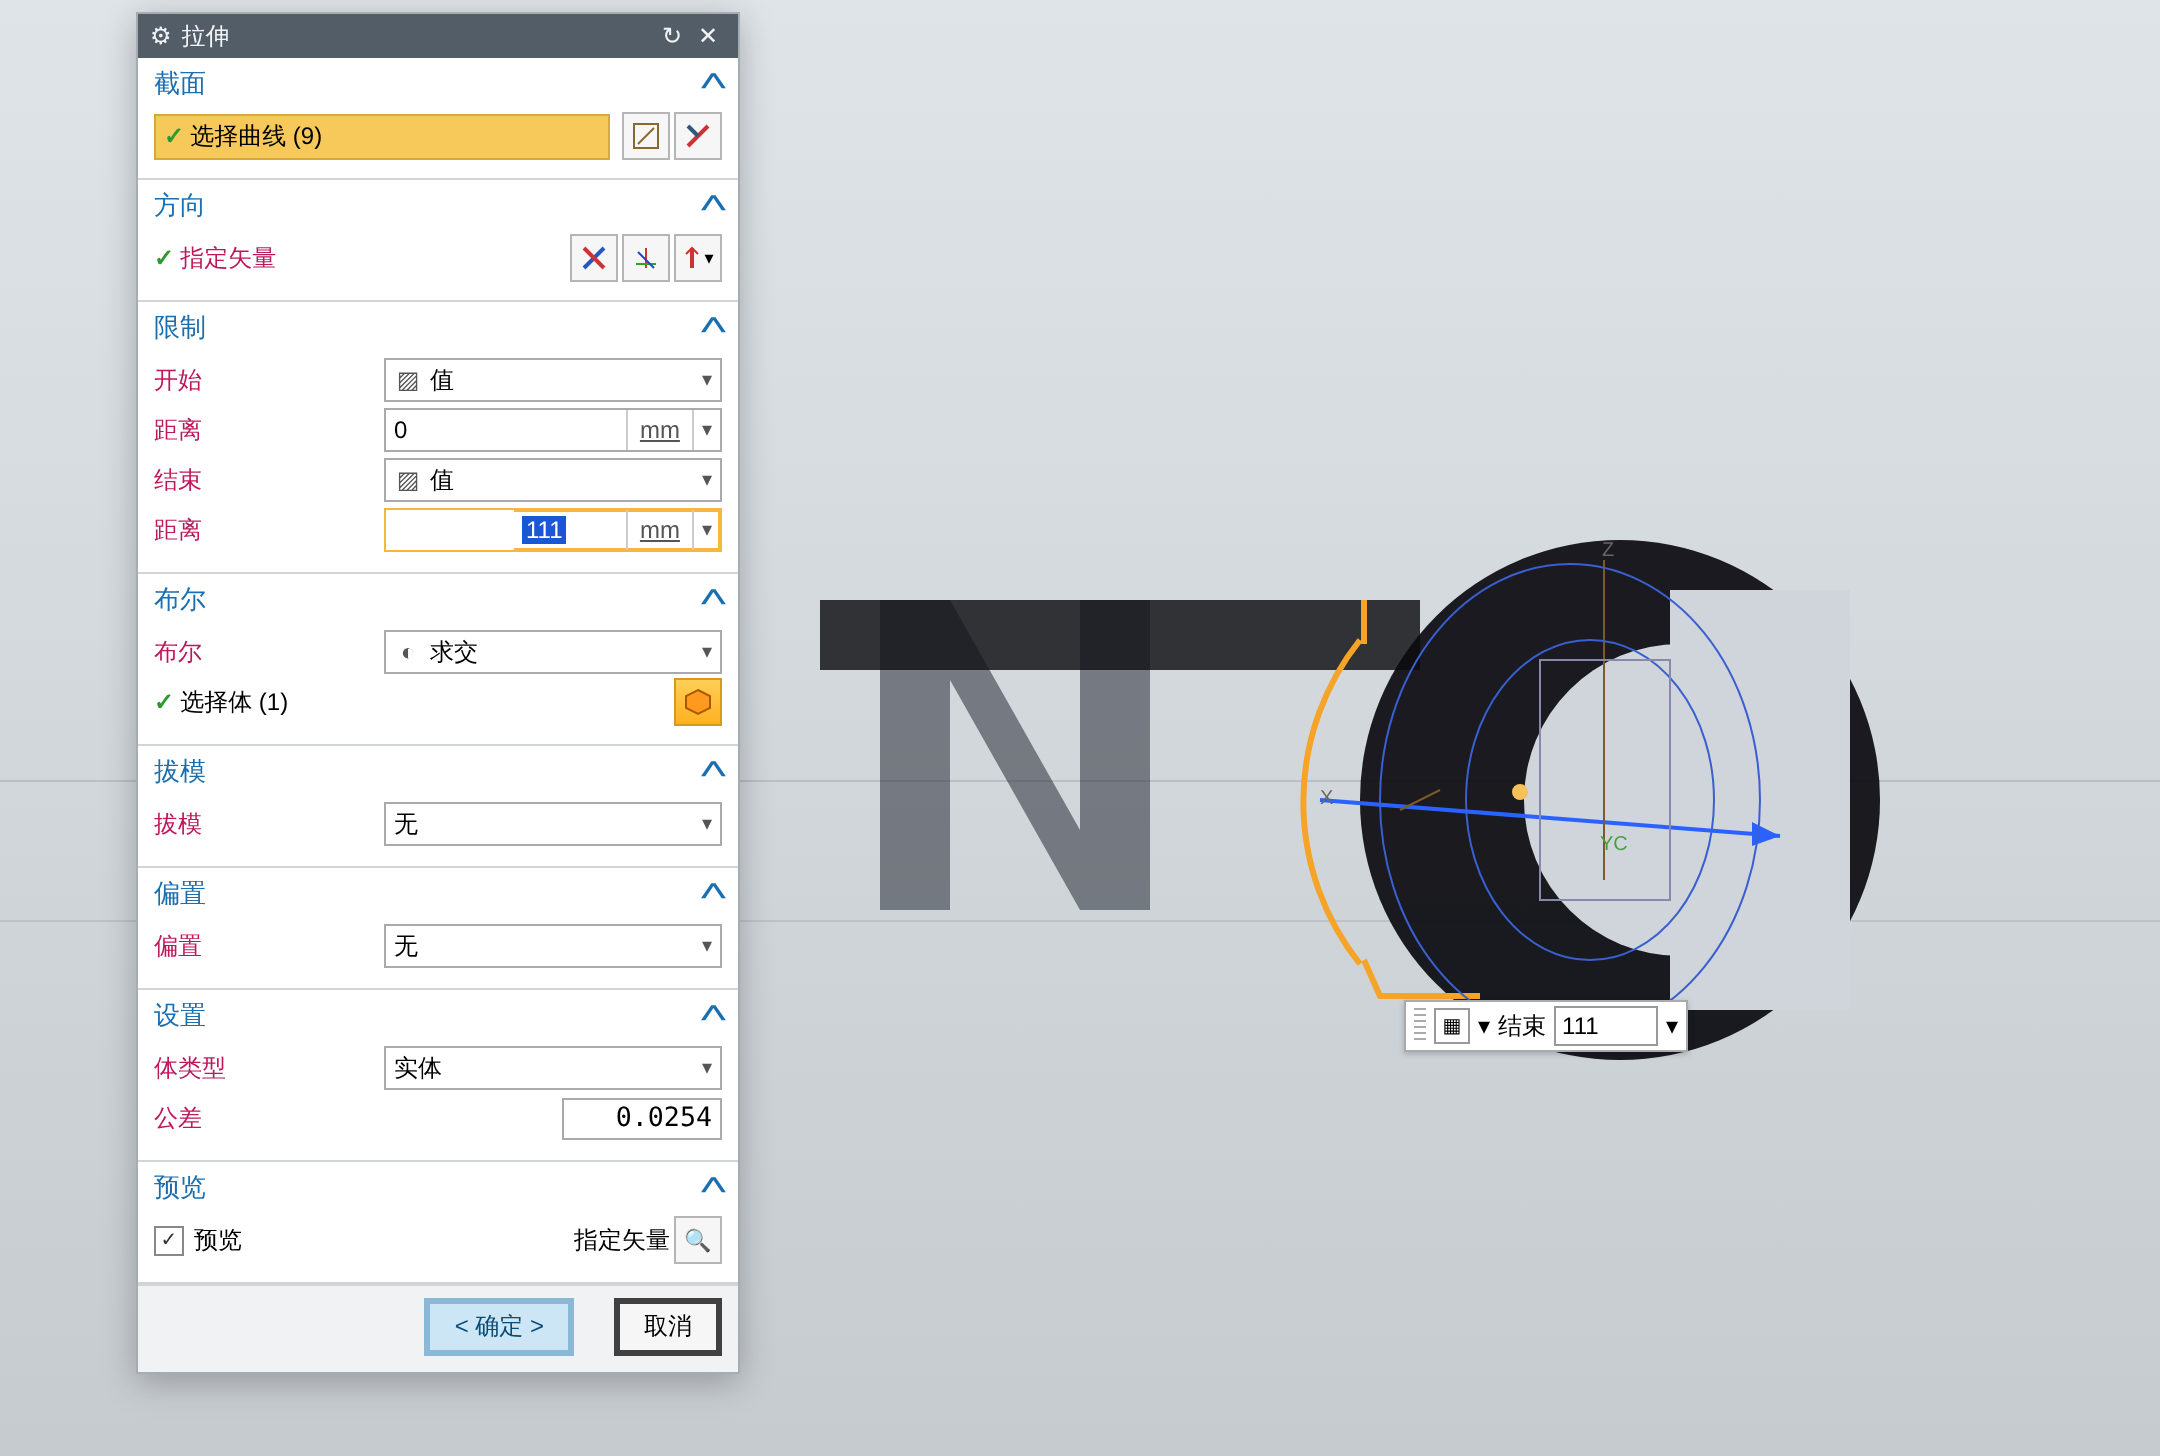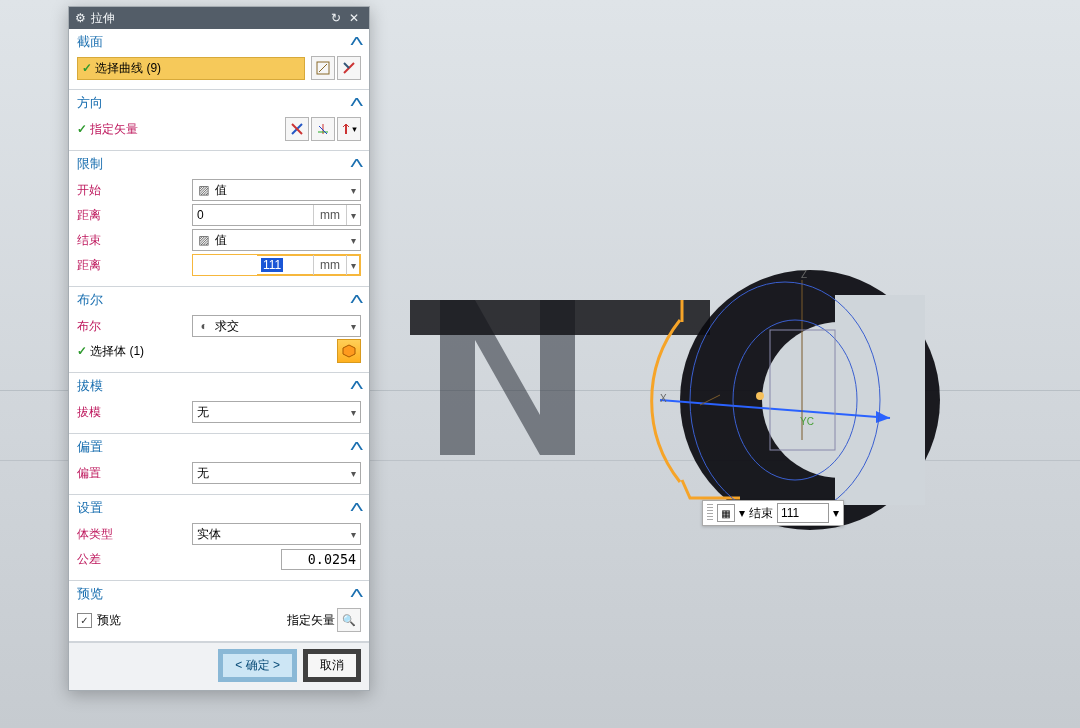--- a/index.html
+++ b/index.html
@@ -179,20 +179,21 @@
     font-size: 12px;
     width: 60px;
   }
   .num-field .unit {
     padding: 0 6px;
     border-left: 1px solid #ccc;
     display: flex;
     align-items: center;
     color: #555;
     gap: 4px;
+    text-decoration: underline;
   }
   .num-field .dd-arrow { font-size: 10px; color:#555; padding: 0 4px; border-left: 1px solid #ccc; display:flex;align-items:center;}
 
   .sel111 {
     background: #1a56d6;
     color: #fff;
     padding: 0 2px;
   }
 
   .text-right-input {
@@ -220,24 +221,25 @@
 
   .dlg-footer {
     display: flex;
     justify-content: flex-end;
     gap: 6px;
     padding: 6px 8px 8px;
     background: #f0f2f4;
     border-top: 1px solid #d0d5da;
   }
   .btn {
-    border: 5px solid #404040;
+    border: 3px solid #404040;
     padding: 3px 12px;
     background: #f6f6f6;
     cursor: pointer;
+    margin-left: 14px;
   }
   .btn.primary {
     background: #cde6f5;
     border-color: #8ab8d6;
     color: #0a4c78;
   }
 </style>
 </head>
 <body>
 

